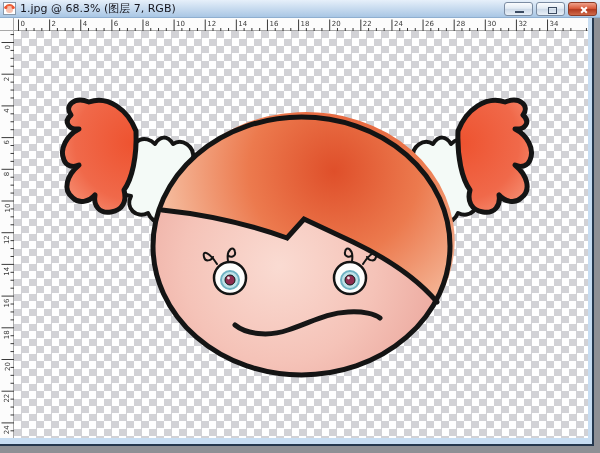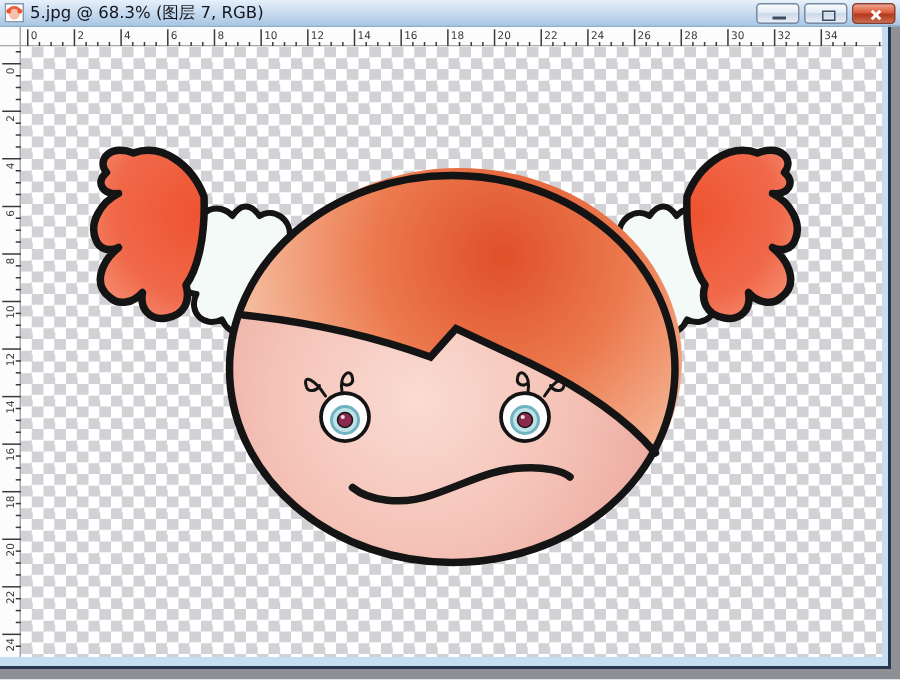--- a/index.html
+++ b/index.html
@@ -56,21 +56,21 @@
   <div id="doc-window"></div>
 
   <div id="titlebar">
     <svg id="title-icon" viewBox="0 0 13 13">
       <rect x="0.5" y="0.5" width="12" height="12" fill="#ffffff" stroke="#8898aa"></rect>
       <path d="M2,5 Q3,2 6.5,2 Q10,2 11,5 Z" fill="#e8613a"></path>
       <circle cx="6.5" cy="7.5" r="3.6" fill="#f6c0ae"></circle>
       <circle cx="2.8" cy="5.5" r="1.6" fill="#ee5330"></circle>
       <circle cx="10.2" cy="5.5" r="1.6" fill="#ee5330"></circle>
     </svg>
-    <span id="window-title">5.jpg @ 68.3% (图层 7, RGB)</span>
+    <span id="window-title">1.jpg @ 68.3% (图层 7, RGB)</span>
     <div id="window-buttons">
       <div class="win-btn">
         <span class="glyph-min"></span>
       </div>
       <div class="win-btn">
         <span class="glyph-restore"></span>
       </div>
       <div class="win-btn close">
         <span class="glyph-close-a"></span>
         <span class="glyph-close-b"></span>

